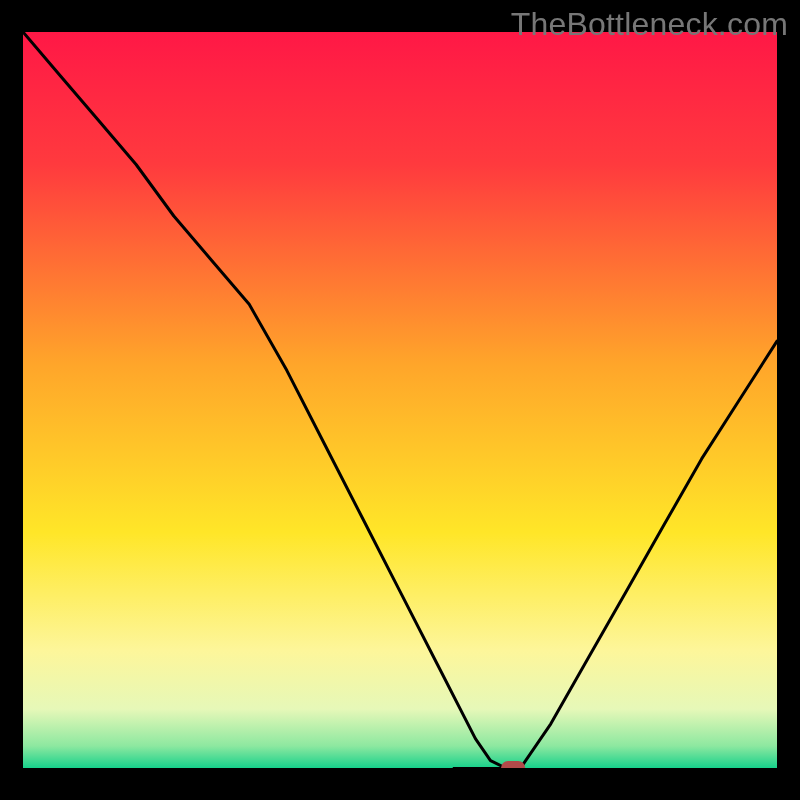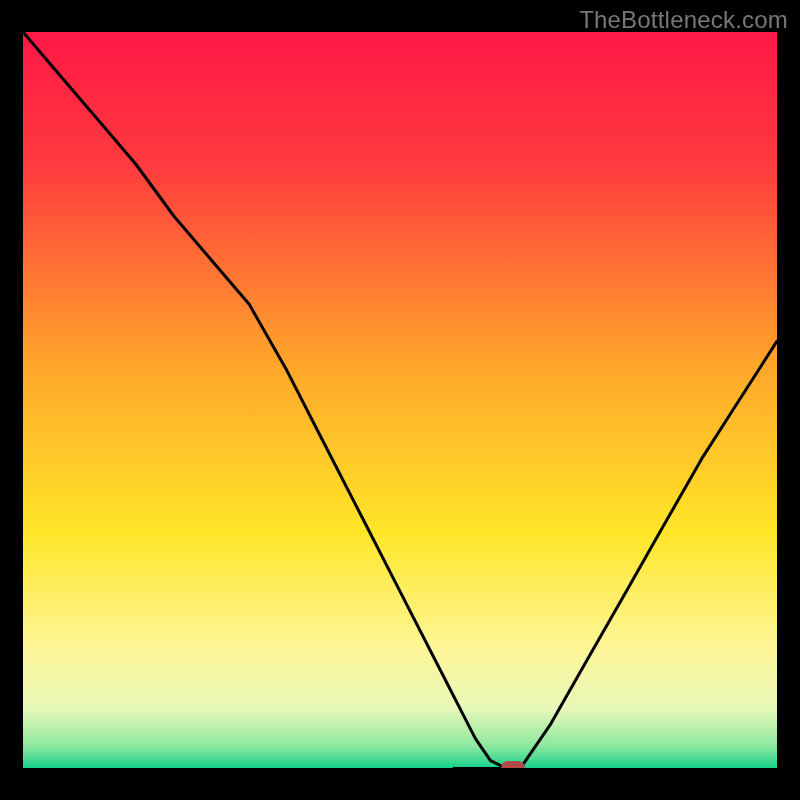--- a/index.html
+++ b/index.html
@@ -14,21 +14,21 @@
     position: relative;
     width: 800px;
     height: 800px;
     background: #000;
   }
   .watermark {
     position: absolute;
     top: 6px;
     right: 12px;
     font-family: Arial, Helvetica, sans-serif;
-    font-size: 24px;
+    font-size: 32px;
     font-weight: 400;
     color: #777;
     letter-spacing: 0.2px;
     z-index: 5;
   }
   svg.plot {
     position: absolute;
     left: 0;
     top: 0;
     width: 800px;

